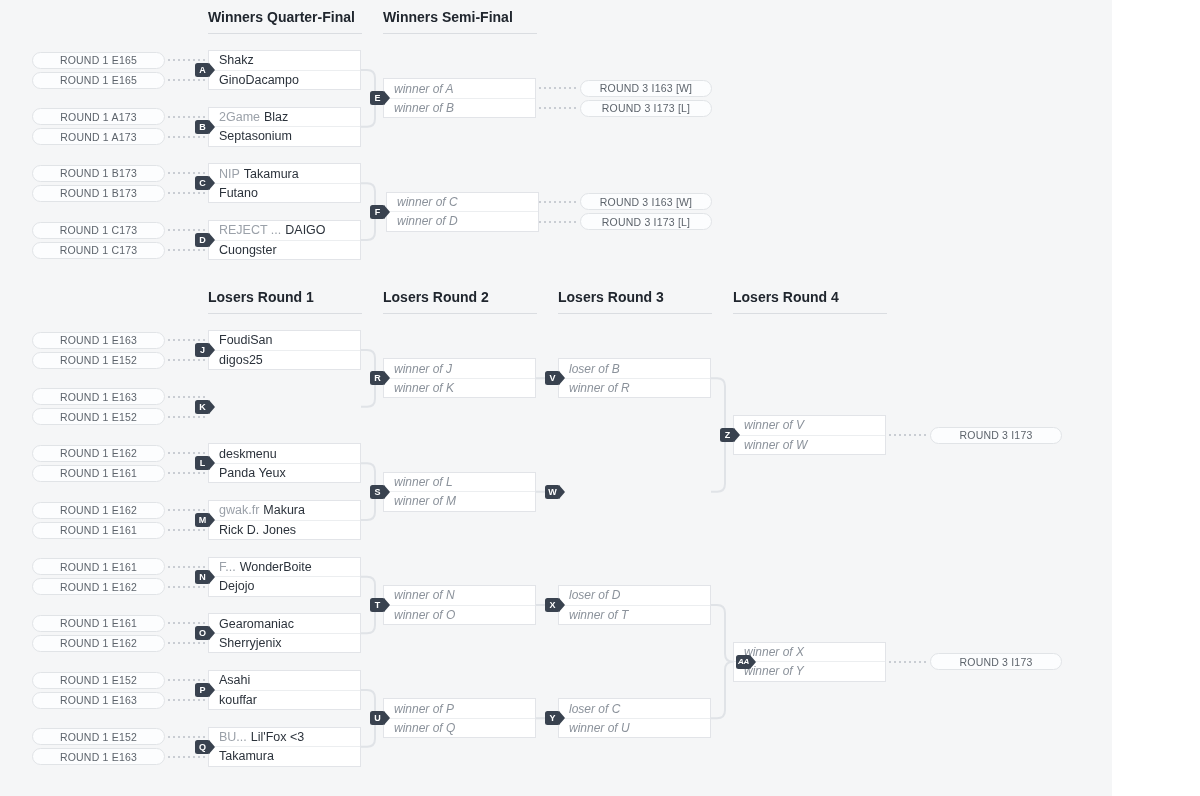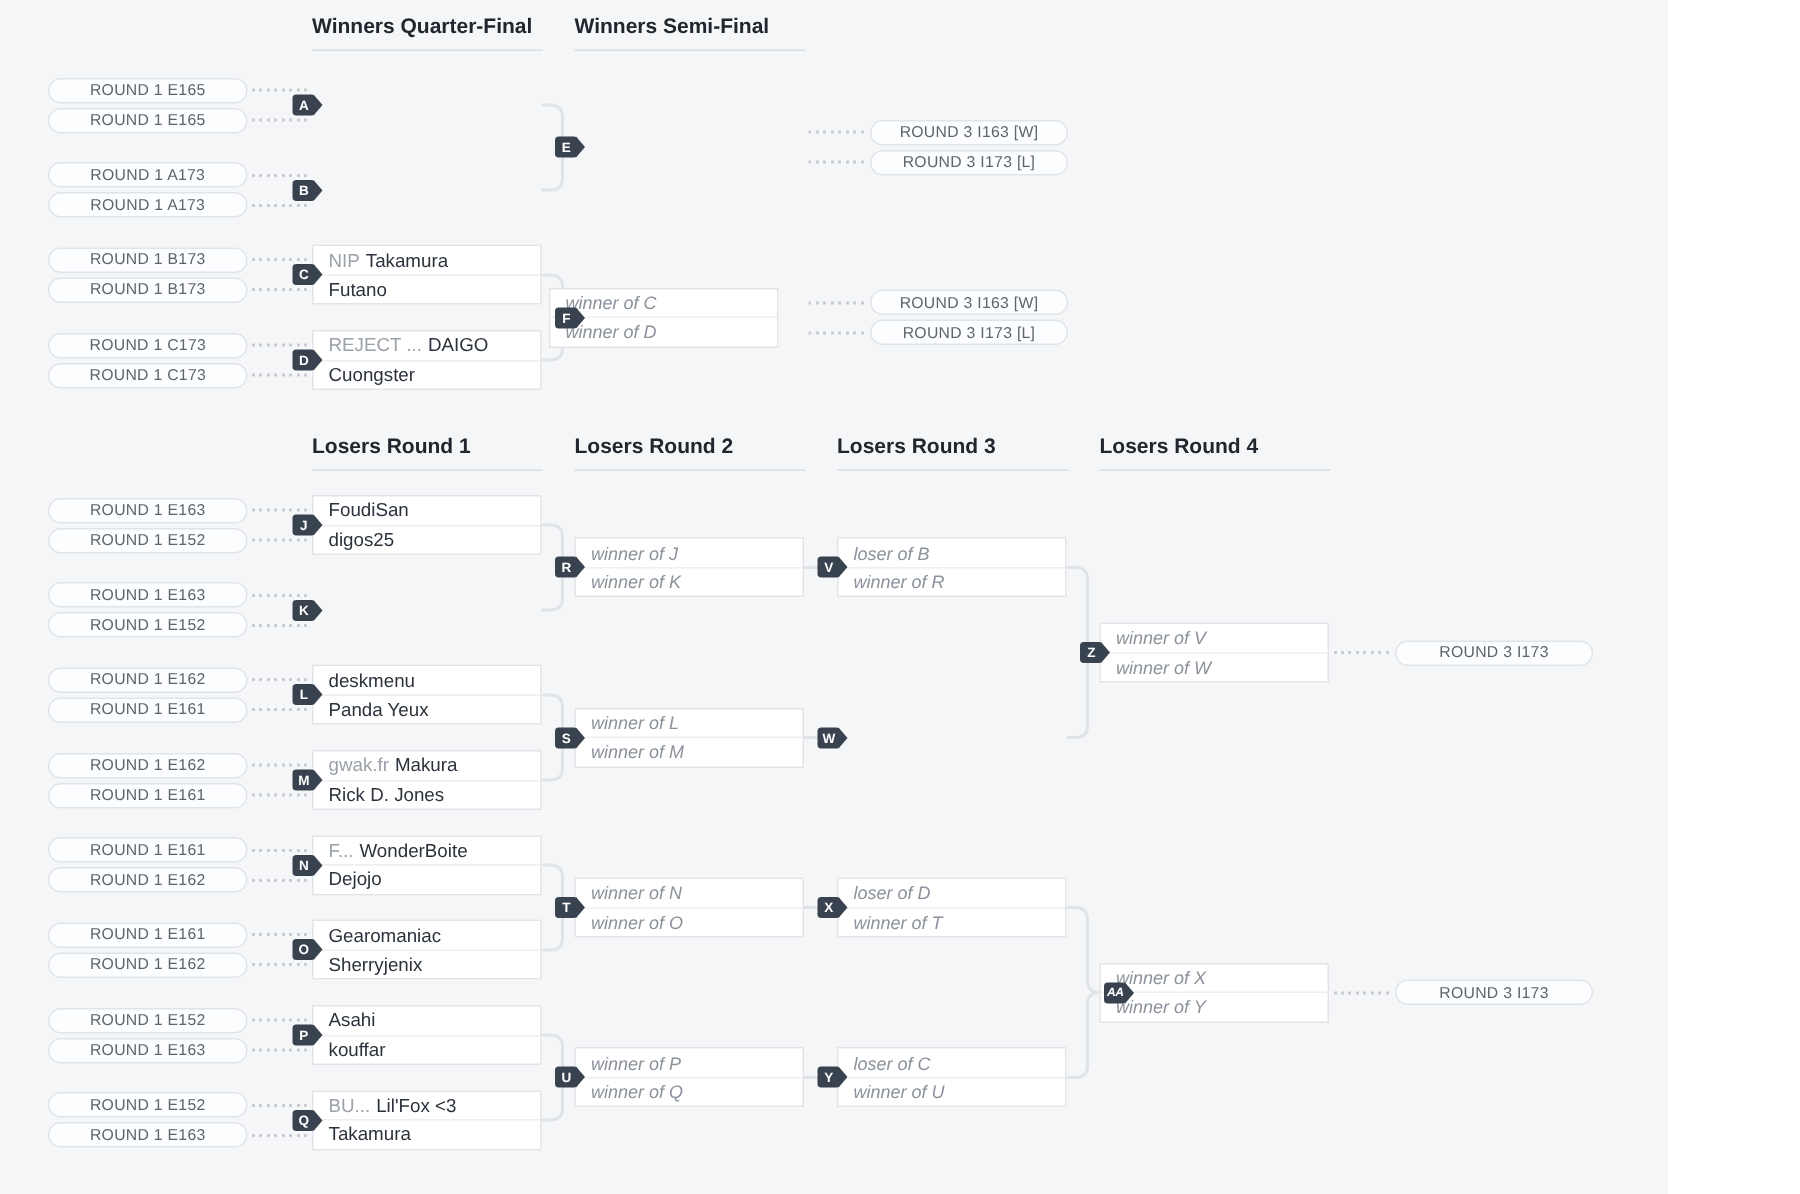--- a/index.html
+++ b/index.html
@@ -32,28 +32,45 @@
     <div class="round-header" style="left: 383px; top: 9px;">Winners Semi-Final</div>
     <div class="header-underline" style="left: 383px; top: 33px; width: 154px;"></div>
     <div class="round-header" style="left: 208px; top: 289px;">Losers Round 1</div>
     <div class="header-underline" style="left: 208px; top: 313px; width: 154px;"></div>
     <div class="round-header" style="left: 383px; top: 289px;">Losers Round 2</div>
     <div class="header-underline" style="left: 383px; top: 313px; width: 154px;"></div>
     <div class="round-header" style="left: 558px; top: 289px;">Losers Round 3</div>
     <div class="header-underline" style="left: 558px; top: 313px; width: 154px;"></div>
     <div class="round-header" style="left: 733px; top: 289px;">Losers Round 4</div>
     <div class="header-underline" style="left: 733px; top: 313px; width: 154px;"></div>
+    <div class="match" style="left: 208px; top: 50px; width: 153px; height: 40px;">
+      <div class="mrow first">
+        <span>Shakz</span>
+      </div>
+      <div class="mrow">
+        <span>GinoDacampo</span>
+      </div>
+    </div>
     <div class="badge" style="left: 195px; top: 63px;">
       <div class="badge-rect">A</div>
       <div class="badge-tip"></div>
     </div>
     <div class="pill" style="left: 32px; top: 51.5px; width: 133px;">ROUND 1 E165</div>
     <div class="dotted" style="left: 168px; top: 59px; width: 37px;"></div>
     <div class="pill" style="left: 32px; top: 71.5px; width: 133px;">ROUND 1 E165</div>
     <div class="dotted" style="left: 168px; top: 79px; width: 37px;"></div>
+    <div class="match" style="left: 208px; top: 106.7px; width: 153px; height: 40px;">
+      <div class="mrow first">
+        <span class="prefix">2Game</span>
+        <span>Blaz</span>
+      </div>
+      <div class="mrow">
+        <span>Septasonium</span>
+      </div>
+    </div>
     <div class="badge" style="left: 195px; top: 119.7px;">
       <div class="badge-rect">B</div>
       <div class="badge-tip"></div>
     </div>
     <div class="pill" style="left: 32px; top: 108.2px; width: 133px;">ROUND 1 A173</div>
     <div class="dotted" style="left: 168px; top: 115.7px; width: 37px;"></div>
     <div class="pill" style="left: 32px; top: 128.2px; width: 133px;">ROUND 1 A173</div>
     <div class="dotted" style="left: 168px; top: 135.7px; width: 37px;"></div>
     <div class="match" style="left: 208px; top: 163.3px; width: 153px; height: 40px;">
       <div class="mrow first">
@@ -82,29 +99,37 @@
       </div>
     </div>
     <div class="badge" style="left: 195px; top: 233px;">
       <div class="badge-rect">D</div>
       <div class="badge-tip"></div>
     </div>
     <div class="pill" style="left: 32px; top: 221.5px; width: 133px;">ROUND 1 C173</div>
     <div class="dotted" style="left: 168px; top: 229px; width: 37px;"></div>
     <div class="pill" style="left: 32px; top: 241.5px; width: 133px;">ROUND 1 C173</div>
     <div class="dotted" style="left: 168px; top: 249px; width: 37px;"></div>
+    <div class="match" style="left: 383px; top: 78.3px; width: 153px; height: 40px;">
+      <div class="mrow first placeholder">
+        <span>winner of A</span>
+      </div>
+      <div class="mrow placeholder">
+        <span>winner of B</span>
+      </div>
+    </div>
     <div class="badge" style="left: 370px; top: 91.3px;">
       <div class="badge-rect">E</div>
       <div class="badge-tip"></div>
     </div>
     <div class="pill" style="left: 580px; top: 79.8px; width: 132px;">ROUND 3 I163 [W]</div>
     <div class="dotted" style="left: 539px; top: 87.3px; width: 38px;"></div>
     <div class="pill" style="left: 580px; top: 99.8px; width: 132px;">ROUND 3 I173 [L]</div>
     <div class="dotted" style="left: 539px; top: 107.3px; width: 38px;"></div>
-    <div class="match" style="left: 366px; top: 191.7px; width: 153px; height: 40px;">
+    <div class="match" style="left: 386px; top: 191.7px; width: 153px; height: 40px;">
       <div class="mrow first placeholder">
         <span>winner of C</span>
       </div>
       <div class="mrow placeholder">
         <span>winner of D</span>
       </div>
     </div>
     <div class="badge" style="left: 370px; top: 204.7px;">
       <div class="badge-rect">F</div>
       <div class="badge-tip"></div>

